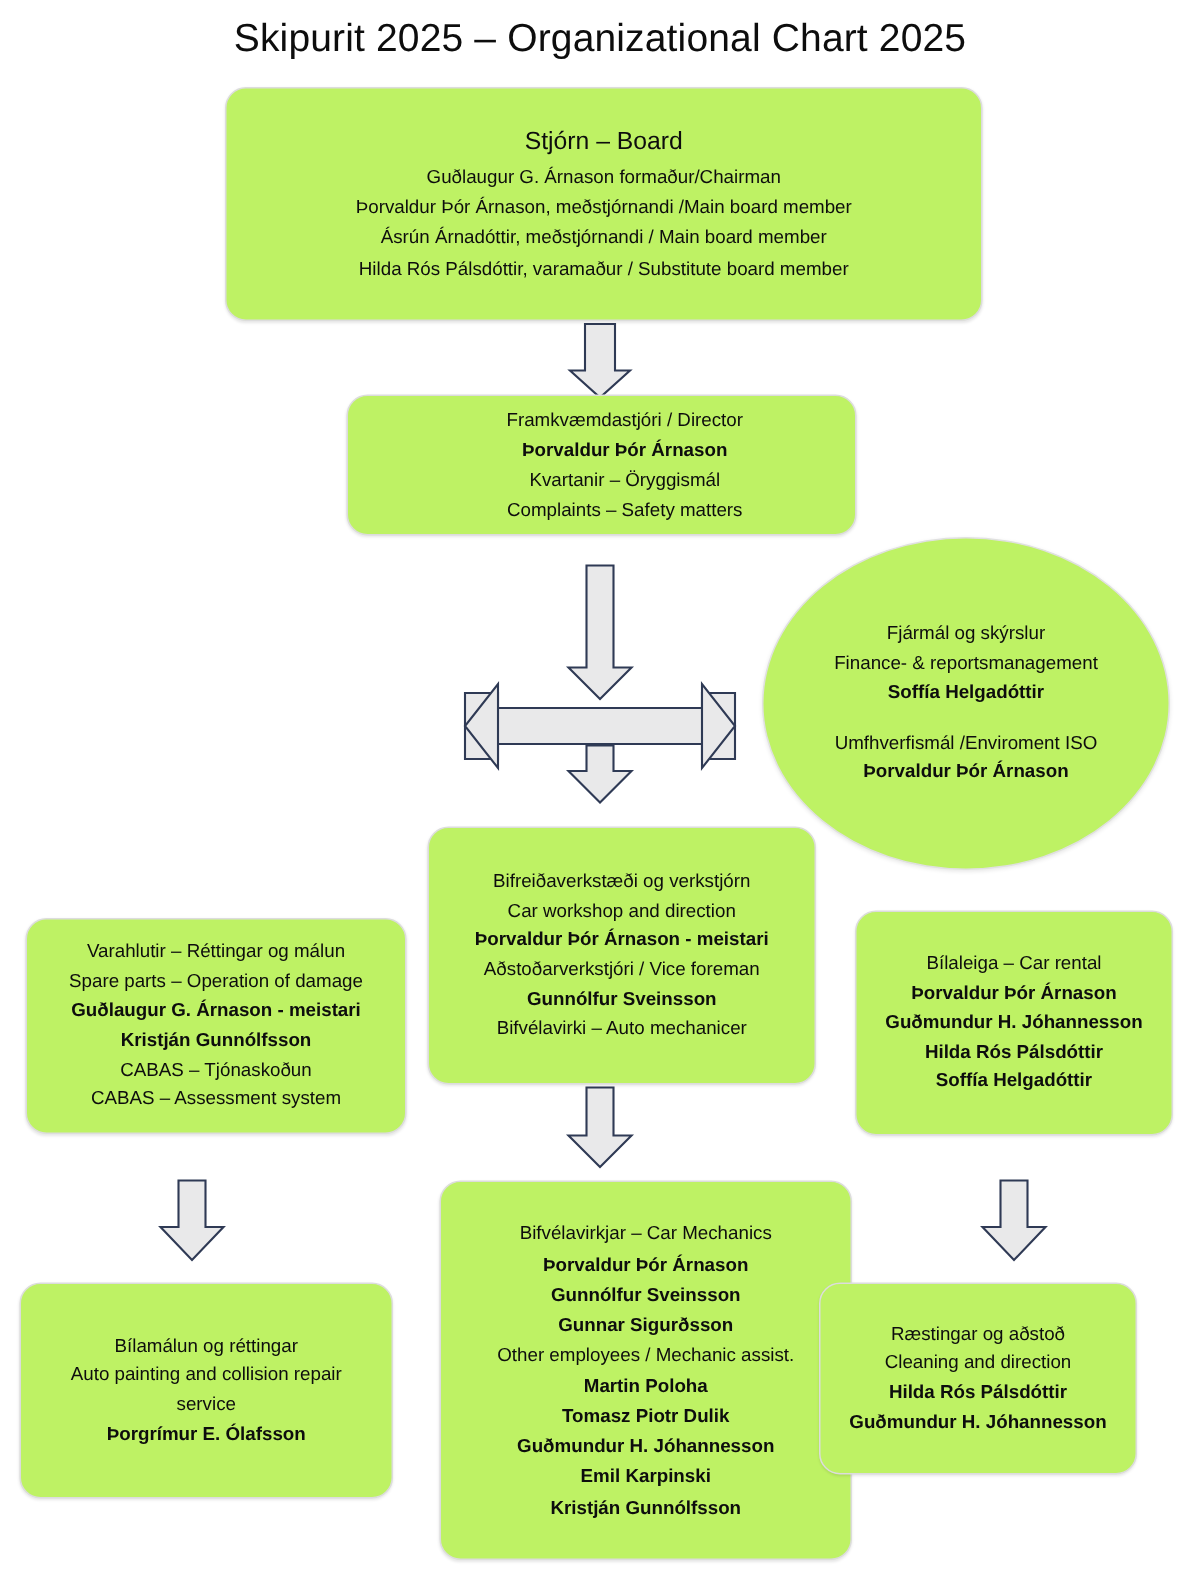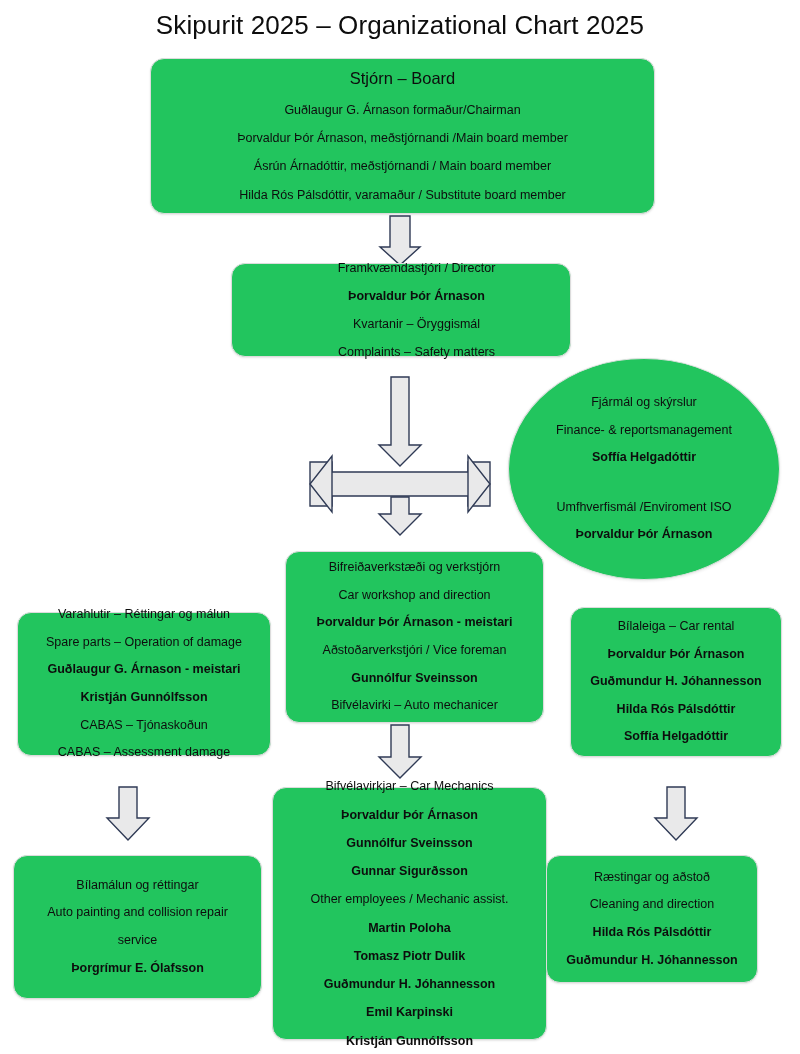--- a/index.html
+++ b/index.html
@@ -36,34 +36,33 @@
     font-weight: 400;
     letter-spacing: 0.1px;
     color: #0d0d0d;
     line-height: 1.2;
   }
 
   
   .node {
     position: absolute;
     box-sizing: border-box;
-    background: #22c55e;
+    background: #bef264;
     border: 1px solid #dcdcdc;
     border-radius: 14px;
     display: flex;
     flex-direction: column;
     align-items: center;
     justify-content: center;
     text-align: center;
     padding: 6px 10px;
     font-size: 12.5px;
     line-height: 1.57;
     color: #0d0d0d;
     box-shadow: 0 1px 2px rgba(0,0,0,0.10);
-    gap: 8px;
   }
   .node.ellipse {
     border-radius: 50%;
     border: 1px solid #e0e0e0;
     box-shadow: 0 1px 3px rgba(0,0,0,0.10);
   }
   .node .line { display: block; white-space: nowrap; }
   .node .line.bold { font-weight: bold; }
   .node .line.head { font-size: 16.5px; line-height: 1.45; padding-bottom: 1px; }
   .node .line.spacer { height: 14px; }
@@ -83,21 +82,21 @@
   }
 
   
   #node-board      { left: 150px; top: 58px;  width: 505px; height: 156px; }
   #node-director   { left: 231px; top: 263px; width: 340px; height: 94px; padding-left: 41px;  }
   #node-bookkeeping{ left: 28px;  top: 358px; width: 272px; height: 222px; }
   #node-finance    { left: 508px; top: 358px; width: 272px; height: 222px; }
   #node-workshop   { left: 285px; top: 551px; width: 259px; height: 172px; }
   #node-spareparts { left: 17px;  top: 612px; width: 254px; height: 144px; }
   #node-carrental  { left: 570px; top: 607px; width: 212px; height: 150px; }
-  #node-mechanics  { left: 272px; top: 787px; width: 275px; height: 253px; }
+  #node-mechanics  { left: 293px; top: 787px; width: 275px; height: 253px; }
   #node-painting   { left: 13px;  top: 855px; width: 249px; height: 144px; }
   #node-cleaning   { left: 546px; top: 855px; width: 212px; height: 128px; }
 
   #node-workshop  { font-size: 12.5px; }
   #node-mechanics { font-size: 12.5px; line-height: 1.62; }
   #node-board     { line-height: 1.62; }
   #node-director  { line-height: 1.62; }
 </style>
 </head>
 <body>
@@ -158,21 +157,21 @@
     <span class="line bold">Gunnólfur Sveinsson</span>
     <span class="line">Bifvélavirki – Auto mechanicer</span>
   </div>
 
   <div class="node" id="node-spareparts">
     <span class="line">Varahlutir – Réttingar og málun</span>
     <span class="line">Spare parts – Operation of damage</span>
     <span class="line bold">Guðlaugur G. Árnason - meistari</span>
     <span class="line bold">Kristján Gunnólfsson</span>
     <span class="line">CABAS – Tjónaskoðun</span>
-    <span class="line">CABAS – Assessment damage</span>
+    <span class="line">CABAS – Assessment system</span>
   </div>
 
   <div class="node" id="node-carrental">
     <span class="line">Bílaleiga – Car rental</span>
     <span class="line bold">Þorvaldur Þór Árnason</span>
     <span class="line bold">Guðmundur H. Jóhannesson</span>
     <span class="line bold">Hilda Rós Pálsdóttir</span>
     <span class="line bold">Soffía Helgadóttir</span>
   </div>
 

